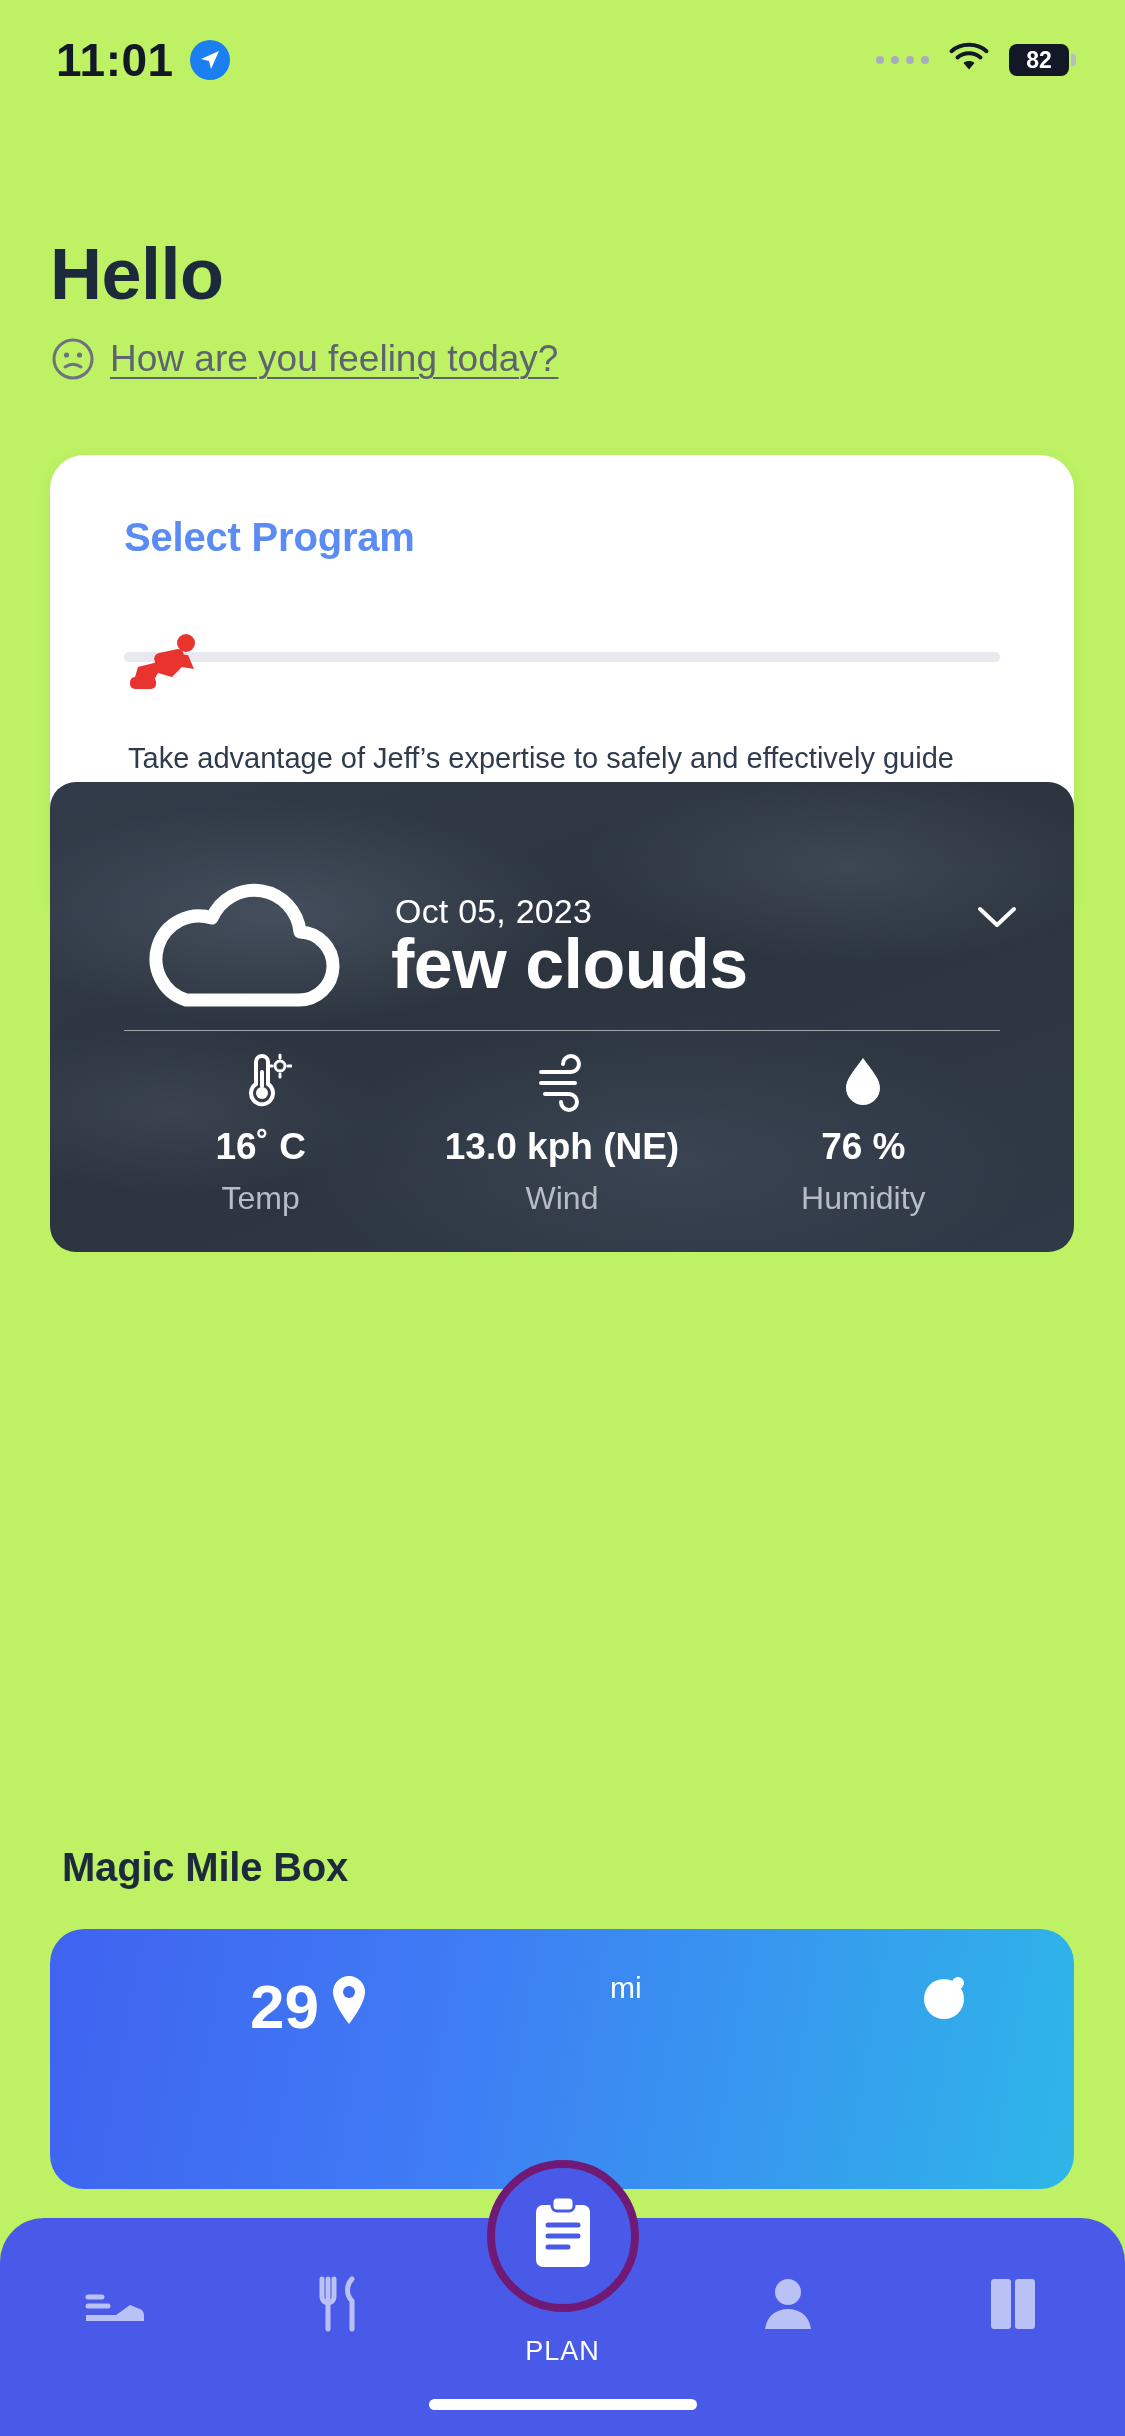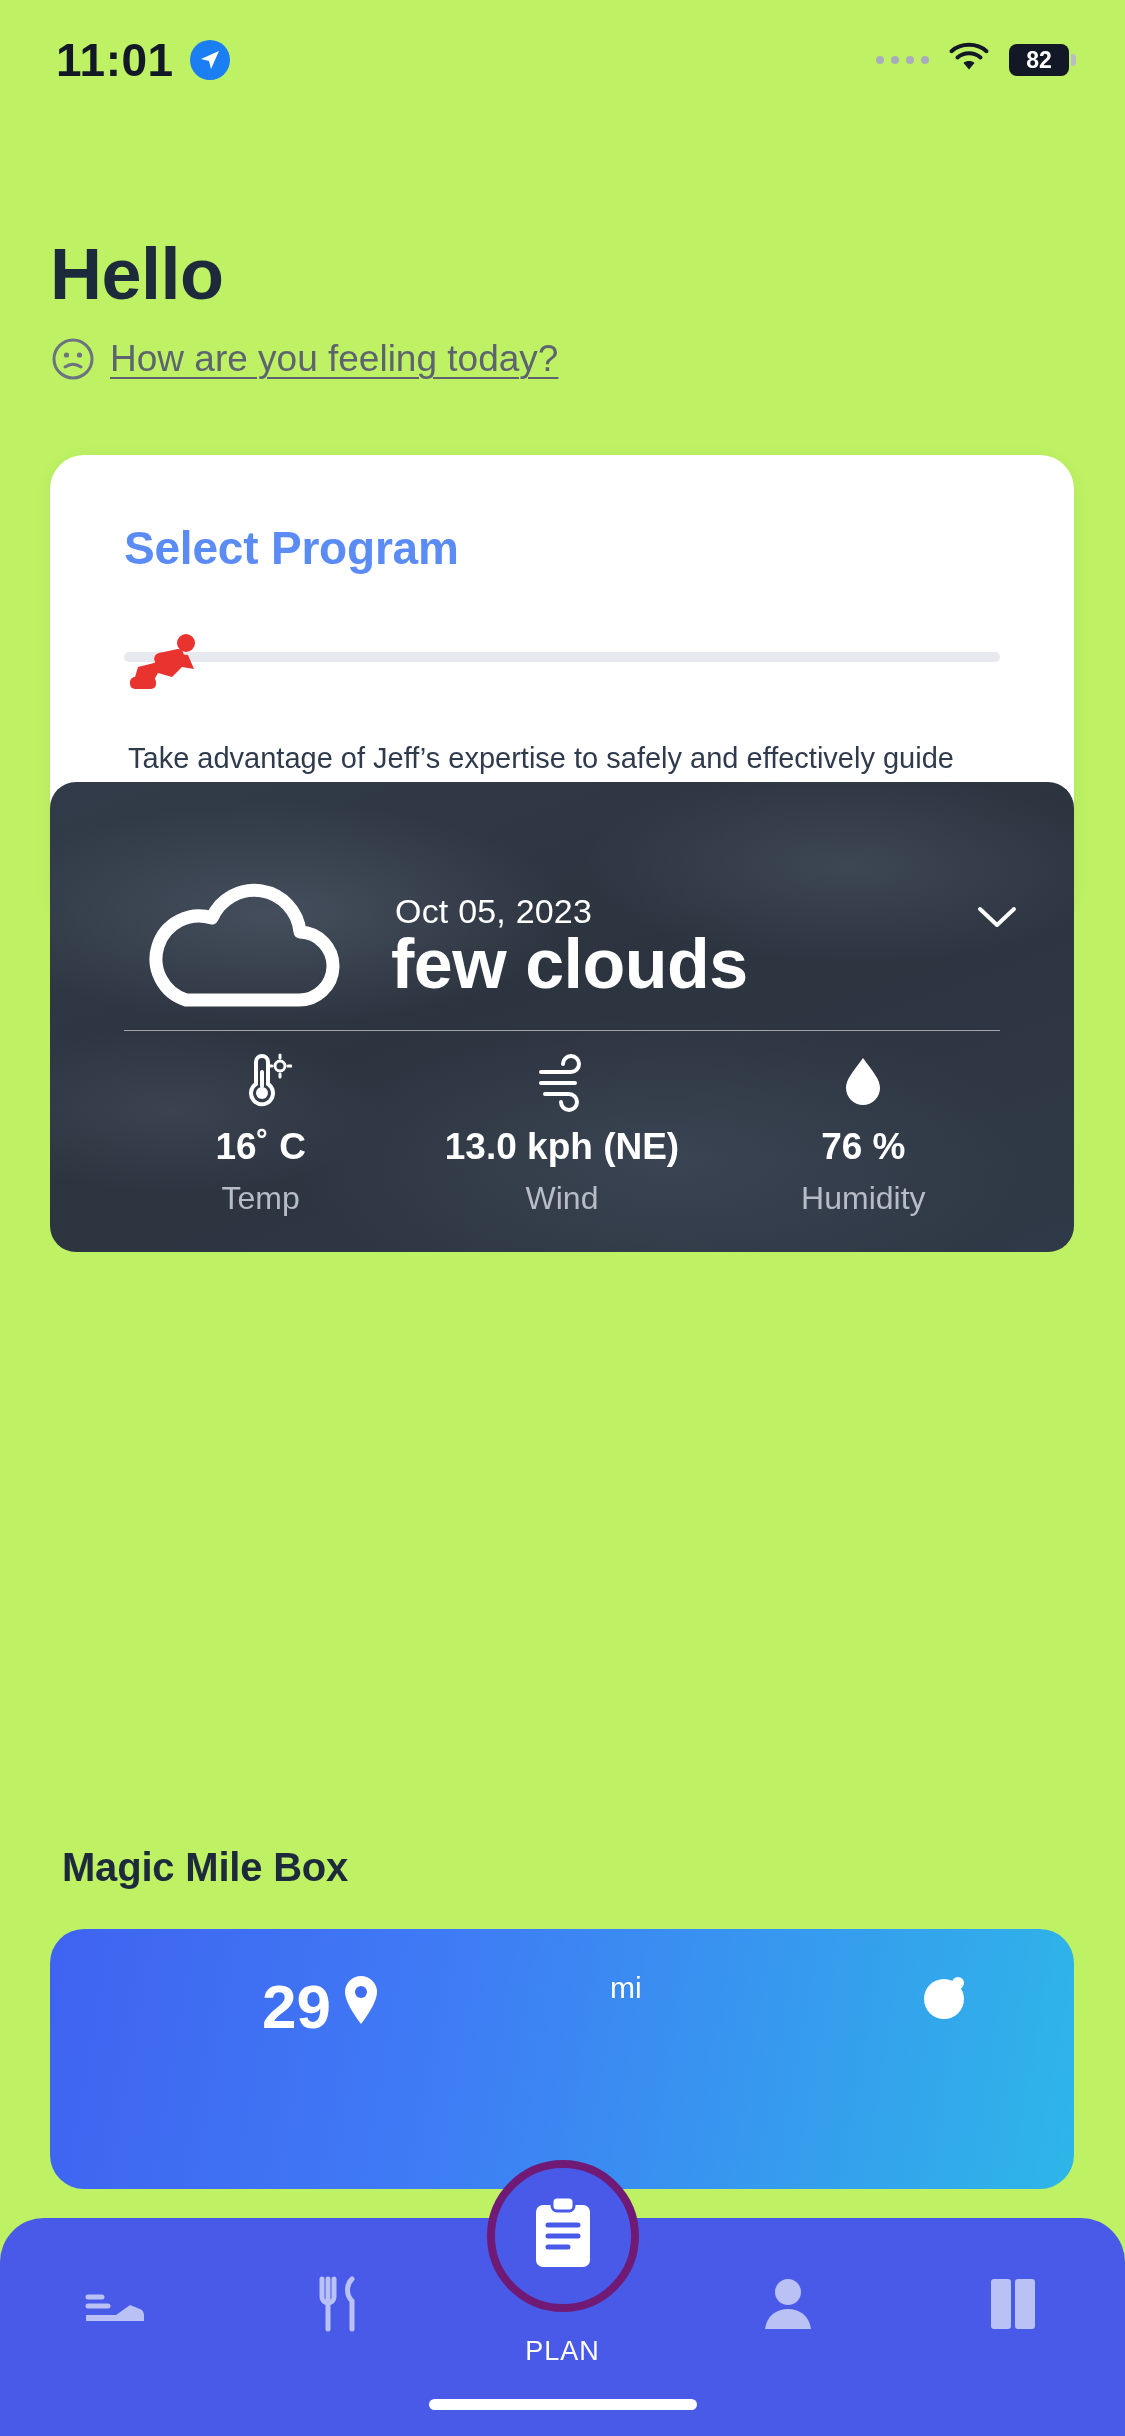--- a/index.html
+++ b/index.html
@@ -62,22 +62,22 @@
   }
 
   
   .card-program {
     position: absolute; top: 455px; left: 50px; width: 1024px; height: 300px;
     background: #ffffff; border-radius: 34px;
     box-shadow: 0 4px 18px rgba(30,40,70,0.06);
     height: 462px;
   }
   .card-program-title {
-    position: absolute; top: 66px; left: 74px;
-    font-size: 46px; font-weight: 700; color: #5b8cf5; letter-spacing: -0.2px;
+    position: absolute; top: 60px; left: 74px;
+    font-size: 40px; font-weight: 700; color: #5b8cf5; letter-spacing: -0.2px;
   }
   .progress-wrap {
     position: absolute; top: 164px; left: 74px; right: 74px; height: 80px;
   }
   .progress-track {
     position: absolute; top: 33px; left: 0; right: 0; height: 10px;
     background: #e7e9ef; border-radius: 6px;
   }
   .runner { position: absolute; top: 14px; left: 0; width: 96px; height: 62px; }
   .program-desc {
@@ -139,21 +139,21 @@
   }
   .mm-card {
     position: absolute; top: 1929px; left: 50px; width: 1024px; height: 260px;
     border-radius: 34px;
     background: linear-gradient(100deg, #3f63f0 0%, #3f7bf5 38%, #2eb6e8 100%);
     overflow: hidden;
   }
   .mm-item { position: absolute; color: #fff; font-weight: 700; }
   .mm-big { font-size: 62px; }
   .mm-unit { font-size: 30px; font-weight: 400; }
-  .mm-one { left: 200px; top: 42px; display: flex; align-items: baseline; gap: 8px; margin-left: 12px; }
+  .mm-one { left: 200px; top: 42px; display: flex; align-items: baseline; gap: 8px; }
   .mm-two { left: 560px; top: 42px; display: flex; align-items: baseline; gap: 8px; }
   .mm-three { left: 868px; top: 42px; display: flex; align-items: baseline; gap: 8px; }
 
   
   .navbar {
     position: absolute; left: 0; right: 0; bottom: 0; height: 218px;
     background: #4a5ae8; border-radius: 44px 44px 0 0;
   }
   .nav-items {
     position: absolute; left: 0; right: 0; top: 24px; height: 130px;

